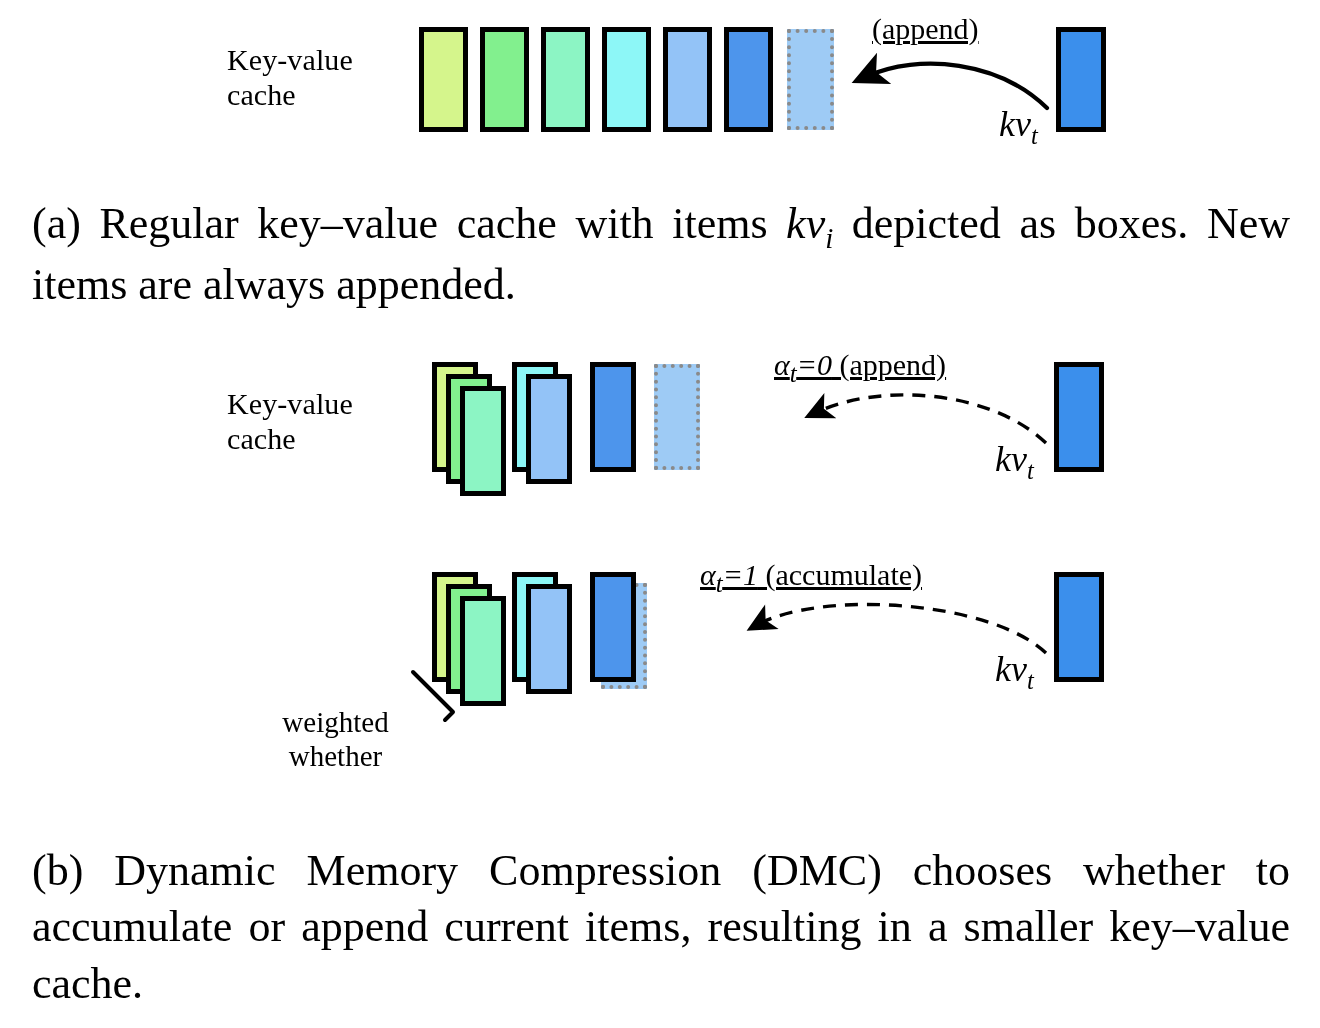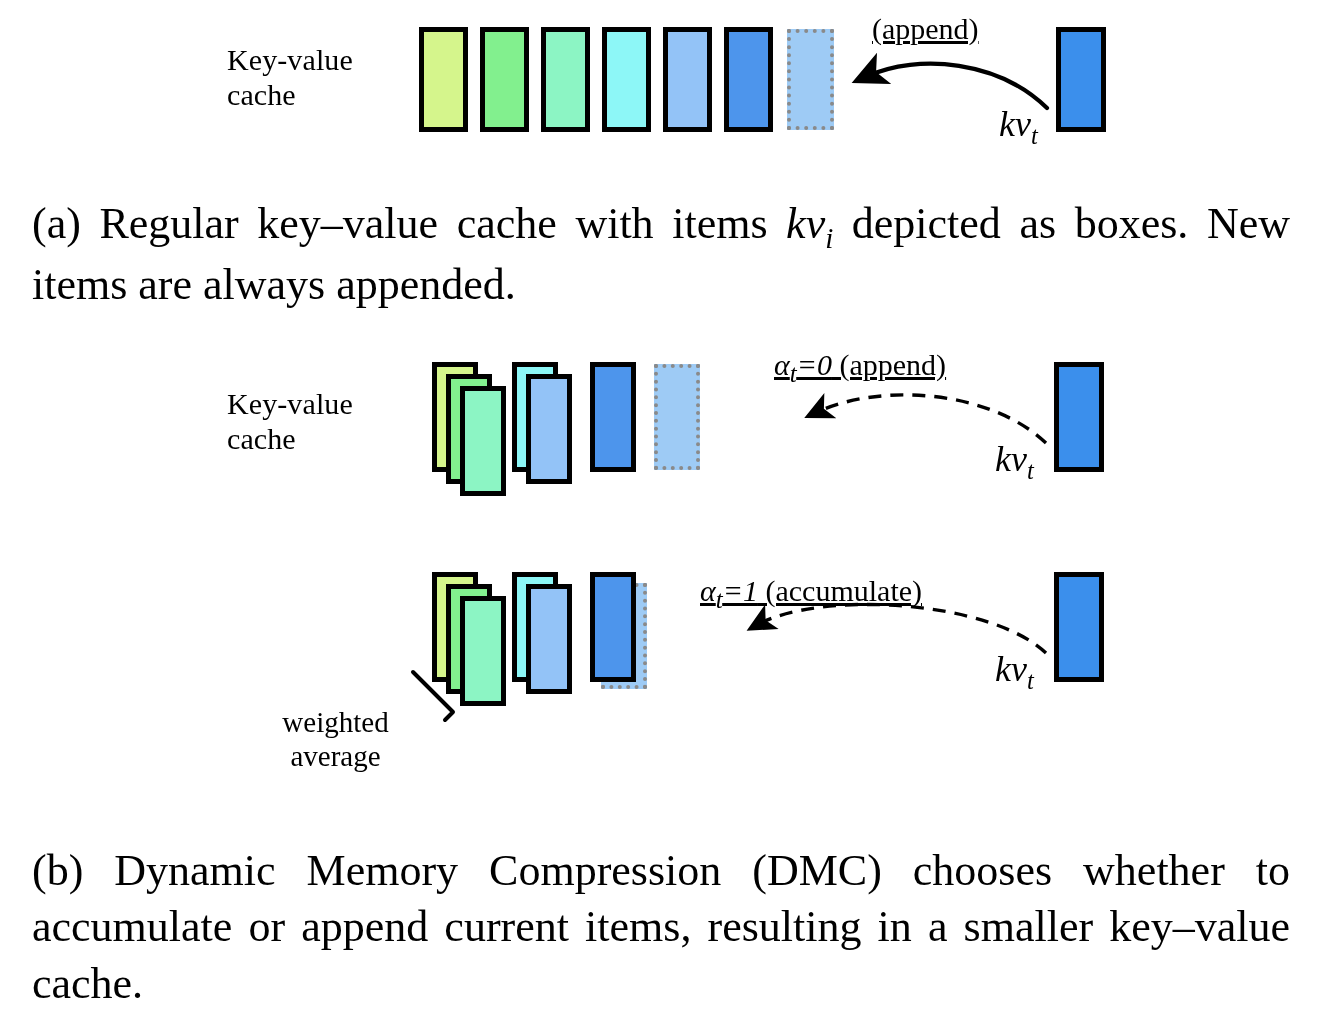--- a/index.html
+++ b/index.html
@@ -153,32 +153,32 @@
       <div class="kvbox" style="left:432px; top:572px; width:46px; height:110px; background:#d5f58c;"></div>
       <div class="kvbox" style="left:446px; top:584px; width:46px; height:110px; background:#82f08e;"></div>
       <div class="kvbox" style="left:460px; top:596px; width:46px; height:110px; background:#8cf5c4;"></div>
 
       <div class="kvbox" style="left:512px; top:572px; width:46px; height:110px; background:#8df7f7;"></div>
       <div class="kvbox" style="left:526px; top:584px; width:46px; height:110px; background:#93c3f7;"></div>
 
       <div class="kvbox dashed" style="left:601px; top:583px; width:46px; height:106px; background:#9ecbf5;"></div>
       <div class="kvbox" style="left:590px; top:572px; width:46px; height:110px; background:#4d95ec;"></div>
 
-      <div class="label-arrow" style="left:700px; top:574px;">
+      <div class="label-arrow" style="left:700px; top:558px;">
         <span class="mathi">α</span><sub class="mathi">t</sub><span class="mathi">=1</span><span> (accumulate)</span>
       </div>
 
       <div class="label-kv" style="left:995px; top:648px;">
         <span>kv</span><sub>t</sub>
       </div>
 
       <div class="kvbox" style="left:1054px; top:572px; width:50px; height:110px; background:#3b8fec;"></div>
 
       <div class="label-weighted" style="left:258px; top:705px; width:155px;">weighted
-average</div>
+whether</div>
     </div>
 
     <div class="caption" style="left:32px; top:843px; width:1258px;">(b) Dynamic Memory Compression (DMC) chooses whether to accumulate or append current items, resulting in a smaller key–value cache.</div>
   </div>
 
   <svg class="overlay" viewBox="0 0 1320 1028">
     <defs>
       <marker id="head-solid" markerWidth="9" markerHeight="9" refX="5.5" refY="4.5" orient="auto" markerUnits="strokeWidth">
         <path d="M9,4.5 L0.5,8.6 L2.6,4.5 L0.5,0.4 Z" fill="#000000"></path>
       </marker>

